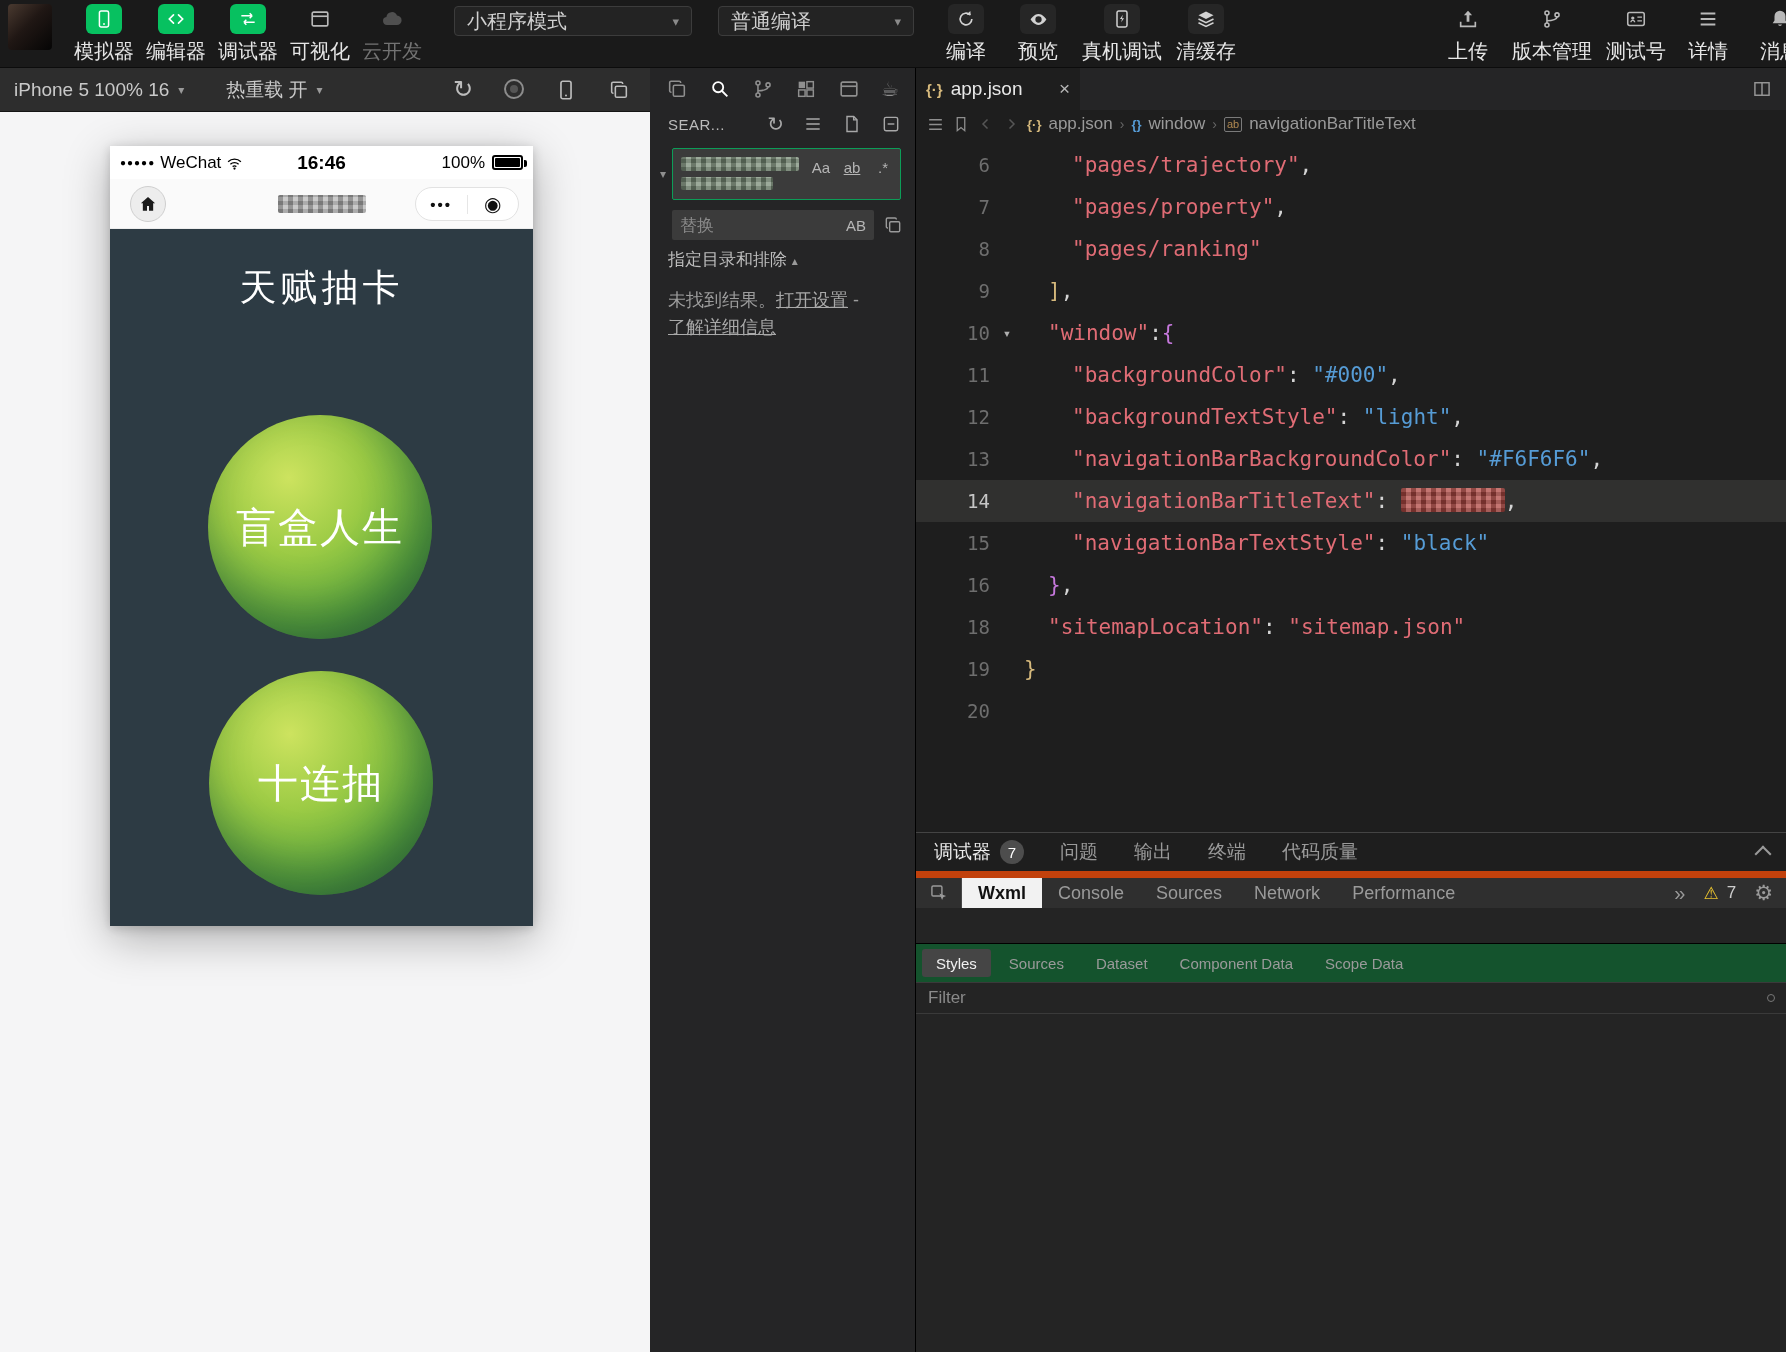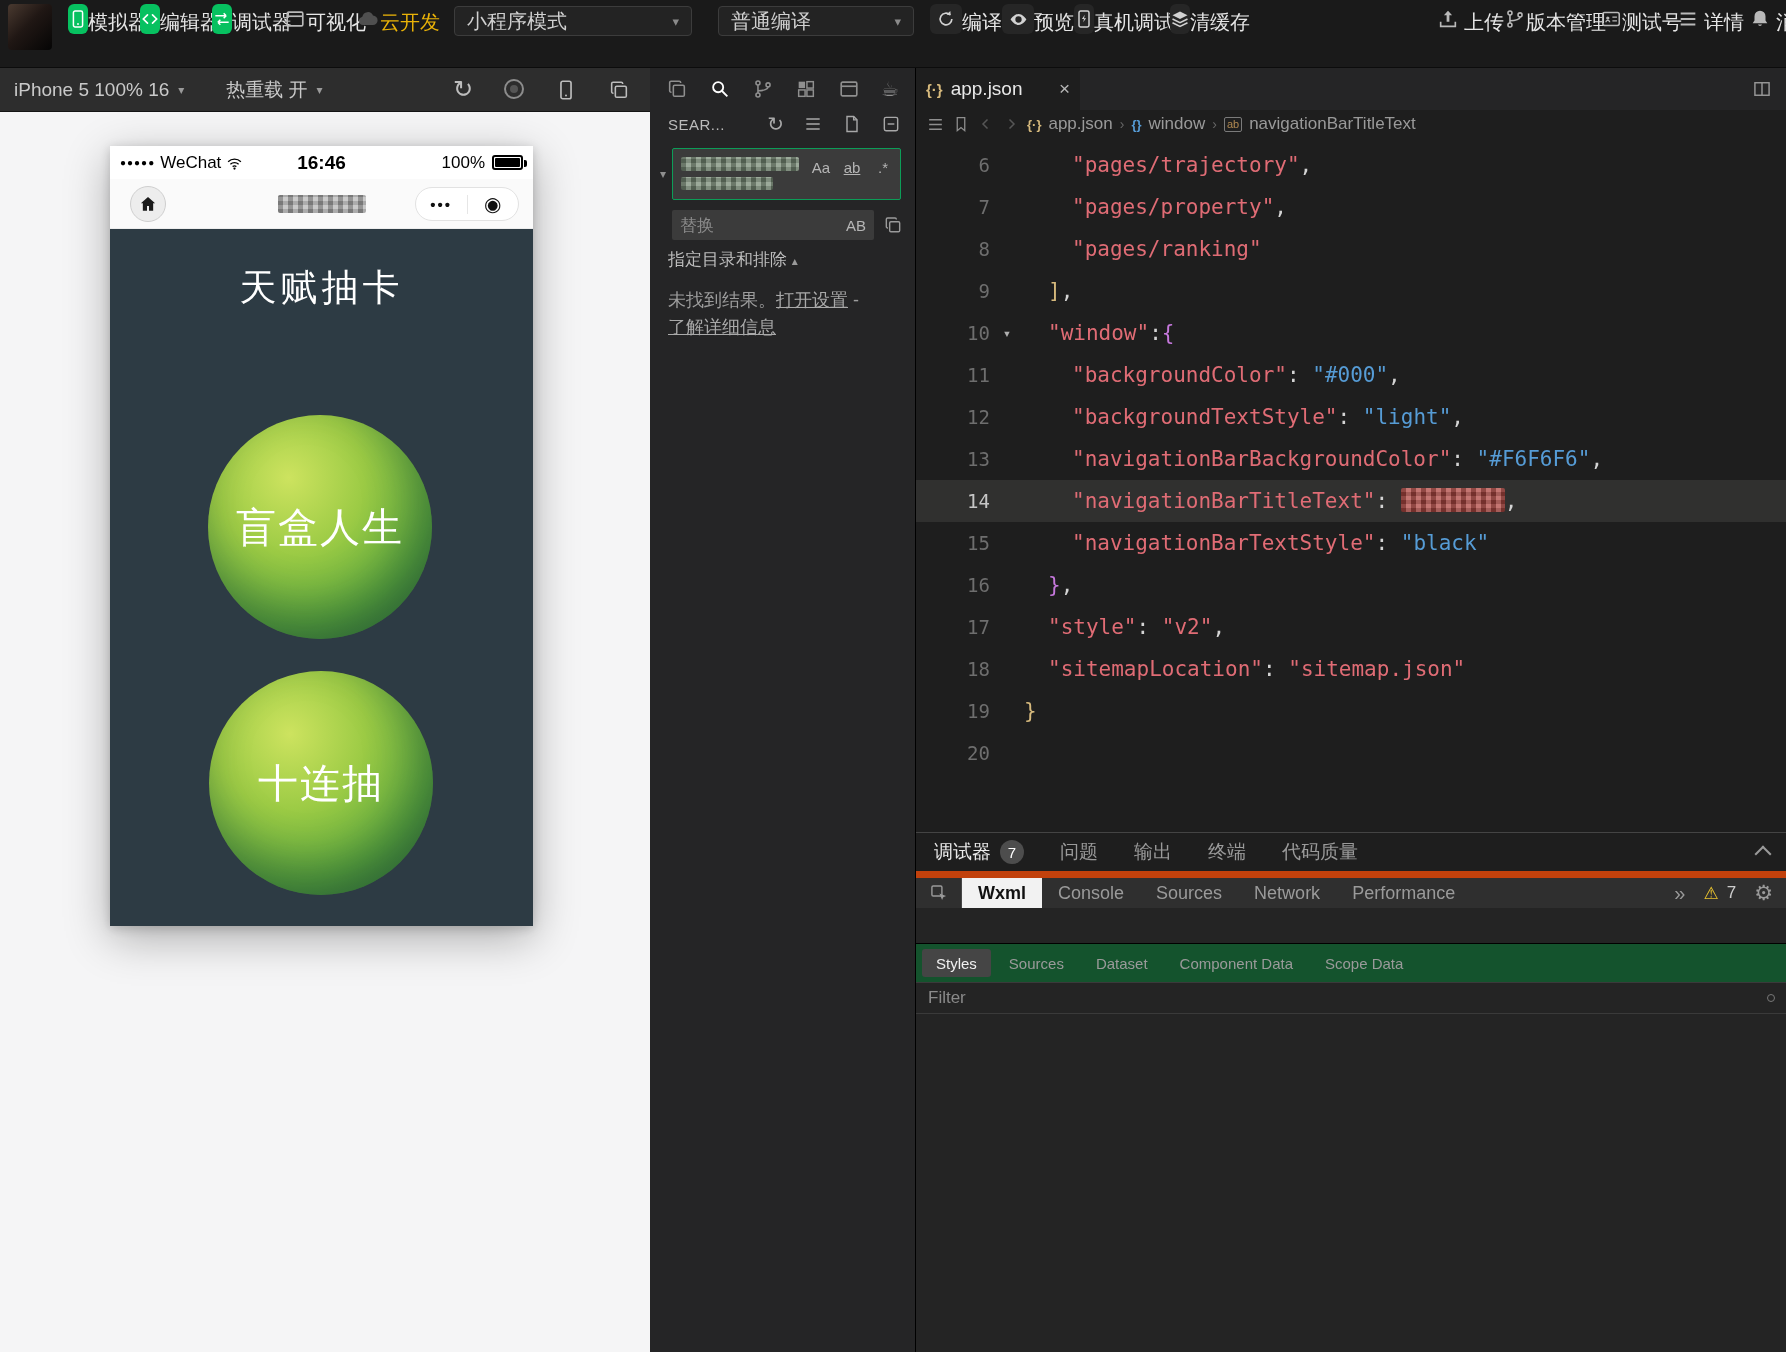--- a/index.html
+++ b/index.html
@@ -5,28 +5,28 @@
 *{margin:0;padding:0;box-sizing:border-box}
 html,body{width:1786px;height:1352px;overflow:hidden;background:#1e1e1e;
   font-family:"Liberation Sans","DejaVu Sans",sans-serif}
 .app{position:relative;width:1786px;height:1352px}
 .ic{display:inline-block;vertical-align:middle}
 
 .toolbar{position:absolute;top:0;left:0;width:1786px;height:68px;background:#1a1a1a;
   border-bottom:1px solid #0c0c0c;display:flex;align-items:flex-start;padding:4px 0 0 8px;overflow:hidden}
 .avatar{width:44px;height:46px;border-radius:4px;flex:none;margin-right:16px;
   background:linear-gradient(135deg,#4a3a30 0%,#201714 45%,#050505 100%)}
-.tbtn{width:72px;flex:none;display:flex;flex-direction:row;align-items:center;cursor:pointer}
+.tbtn{width:72px;flex:none;display:flex;flex-direction:column;align-items:center;cursor:pointer}
 .tbtn.w4{width:96px}
 .ibox{width:36px;height:30px;border-radius:6px;display:flex;align-items:center;justify-content:center;margin-bottom:6px}
 .ibox.green{background:#07c160;color:#fff}
 .ibox.dark{background:#262626;color:#d2d2d2}
 .ibox.plain{background:transparent;color:#b9b9b9}
 .tbtn .lbl{font-size:20px;color:#e6e6e6;white-space:nowrap;line-height:22px}
-.tbtn.disabled .lbl{color:#eab308}
+.tbtn.disabled .lbl{color:#737373}
 .tbtn.disabled .ibox{background:transparent;color:#4f4f4f}
 .dropdown{height:30px;margin-top:2px;background:#232323;border:1px solid #3c3c3c;border-radius:4px;
   display:flex;align-items:center;padding:0 12px;color:#d0d0d0;font-size:20px;flex:none;cursor:pointer}
 .dropdown .caret{margin-left:auto;color:#8a8a8a;font-size:13px;padding-left:22px}
 .dd-mode{width:238px;margin-left:26px}
 .dd-compile{width:196px;margin-left:26px;margin-right:16px}
 .tb-spacer{flex:1 1 auto;min-width:0}
 .tbtn.clip{margin-right:-30px}
 
 .sim-panel{position:absolute;top:68px;left:0;width:650px;height:1284px;background:#f5f5f6}
@@ -604,21 +604,20 @@
         <div class="code-row"><span class="ln">7</span><span class="fold"></span><span class="code-content" style="padding-left: 48px;"><span class="tok-red">"pages/property"</span><span class="tok-fg">,</span></span></div>
         <div class="code-row"><span class="ln">8</span><span class="fold"></span><span class="code-content" style="padding-left: 48px;"><span class="tok-red">"pages/ranking"</span></span></div>
         <div class="code-row"><span class="ln">9</span><span class="fold"></span><span class="code-content" style="padding-left: 24px;"><span class="tok-gold">]</span><span class="tok-fg">,</span></span></div>
         <div class="code-row"><span class="ln">10</span><span class="fold">▾</span><span class="code-content" style="padding-left: 24px;"><span class="tok-red">"window"</span><span class="tok-fg">:</span><span class="tok-magenta">{</span></span></div>
         <div class="code-row"><span class="ln">11</span><span class="fold"></span><span class="code-content" style="padding-left: 48px;"><span class="tok-red">"backgroundColor"</span><span class="tok-fg">: </span><span class="tok-blue">"#000"</span><span class="tok-fg">,</span></span></div>
         <div class="code-row"><span class="ln">12</span><span class="fold"></span><span class="code-content" style="padding-left: 48px;"><span class="tok-red">"backgroundTextStyle"</span><span class="tok-fg">: </span><span class="tok-blue">"light"</span><span class="tok-fg">,</span></span></div>
         <div class="code-row"><span class="ln">13</span><span class="fold"></span><span class="code-content" style="padding-left: 48px;"><span class="tok-red">"navigationBarBackgroundColor"</span><span class="tok-fg">: </span><span class="tok-blue">"#F6F6F6"</span><span class="tok-fg">,</span></span></div>
         <div class="code-row active"><span class="ln">14</span><span class="fold"></span><span class="code-content" style="padding-left: 48px;"><span class="tok-red">"navigationBarTitleText"</span><span class="tok-fg">: </span><span class="pixelated px-red" style="width: 104px;"></span><span class="tok-fg">,</span></span></div>
         <div class="code-row"><span class="ln">15</span><span class="fold"></span><span class="code-content" style="padding-left: 48px;"><span class="tok-red">"navigationBarTextStyle"</span><span class="tok-fg">: </span><span class="tok-blue">"black"</span></span></div>
         <div class="code-row"><span class="ln">16</span><span class="fold"></span><span class="code-content" style="padding-left: 24px;"><span class="tok-magenta">}</span><span class="tok-fg">,</span></span></div>
-        <div class="code-row"><span class="ln">17</span><span class="fold"></span><span class="code-content" style="padding-left: 24px;"><span class="tok-red">"style"</span><span class="tok-fg">: </span><span class="tok-red">"v2"</span><span class="tok-fg">,</span></span></div>
         <div class="code-row"><span class="ln">18</span><span class="fold"></span><span class="code-content" style="padding-left: 24px;"><span class="tok-red">"sitemapLocation"</span><span class="tok-fg">: </span><span class="tok-red">"sitemap.json"</span></span></div>
         <div class="code-row"><span class="ln">19</span><span class="fold"></span><span class="code-content" style="padding-left: 0px;"><span class="tok-gold">}</span></span></div>
         <div class="code-row"><span class="ln">20</span><span class="fold"></span><span class="code-content" style="padding-left: 0px;"></span></div>
       </div>
 
     <div class="debug">
       <div class="dbg-tabs">
         <span class="dtab active">
           <span>调试器</span>
           <span class="badge">7</span>

